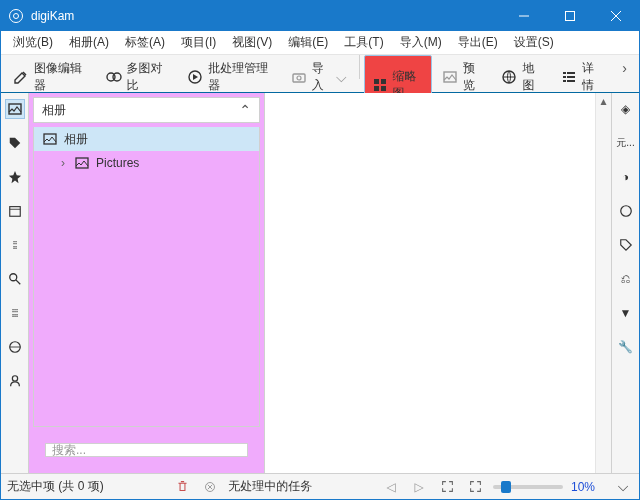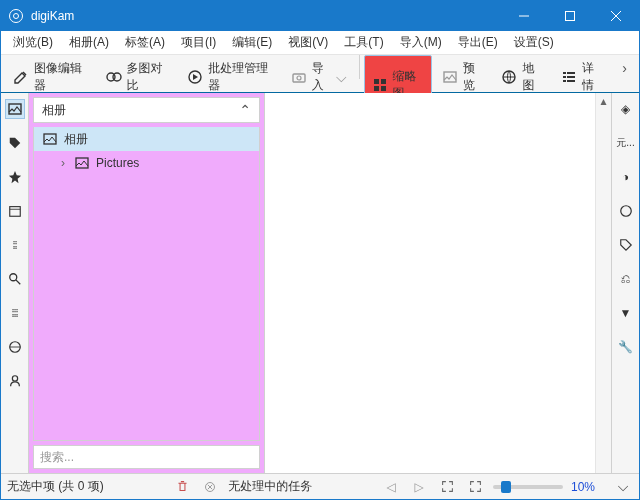--- a/index.html
+++ b/index.html
@@ -23,21 +23,21 @@
 .leftrail .rb{width:20px;height:20px;display:flex;align-items:center;justify-content:center;cursor:default}
 .leftrail .rb.sel{background:#cde6f7;border:1px solid #9ac4e6}
 .sidepanel{width:236px;display:flex;flex-direction:column;border-right:1px solid #d0d0d0;background:#f0abfc}
 .shead{height:26px;display:flex;align-items:center;padding:0 8px;border:1px solid #d0d0d0;margin:4px;background:#fff}
 .shead .t{flex:1}
 .tree{flex:1;margin:0 4px;border:1px solid #d0d0d0;border-top:none;overflow:auto;padding-top:0}
 .trow{height:24px;display:flex;align-items:center;gap:6px;padding-left:8px;cursor:default}
 .trow.sel{background:#cde6f7}
 .trow.child{padding-left:24px}
 .trow .exp{width:10px;text-align:center;color:#666}
-.search{margin:4px;height:24px}
+.search{margin:16px;height:14px}
 .search input{width:100%;height:100%;border:1px solid #d0d0d0;padding:0 6px;outline:none}
 .search input::placeholder{color:#999}
 .canvas{flex:1;background:#fff;position:relative}
 .canvas .vsb{position:absolute;right:0;top:0;width:16px;height:100%;background:#f5f5f5;border-left:1px solid #e5e5e5}
 .canvas .vsb .up,.canvas .vsb .dn{height:16px;display:flex;align-items:center;justify-content:center;color:#666}
 .rightrail{width:28px;background:#f5f5f5;border-left:1px solid #d0d0d0;display:flex;flex-direction:column;align-items:center;padding-top:6px;gap:14px}
 .rightrail .rb{width:20px;height:20px;display:flex;align-items:center;justify-content:center;cursor:default;font-size:11px}
 .status{height:26px;background:#f5f5f5;border-top:1px solid #d0d0d0;display:flex;align-items:center;padding:0 6px;gap:8px}
 .status .spacer{flex:1}
 .status .sbtn{width:20px;height:20px;display:flex;align-items:center;justify-content:center}
@@ -70,22 +70,22 @@
         <line x1="10" y1="0" x2="0" y2="10" stroke="#fff" stroke-width="1"></line>
       </svg>
     </div>
 </div>
 
 <div class="menubar">
   <span class="mi">浏览(B)</span>
   <span class="mi">相册(A)</span>
   <span class="mi">标签(A)</span>
   <span class="mi">项目(I)</span>
+  <span class="mi">视图(V)</span>
   <span class="mi">编辑(E)</span>
-  <span class="mi">视图(V)</span>
   <span class="mi">工具(T)</span>
   <span class="mi">导入(M)</span>
   <span class="mi">导出(E)</span>
   <span class="mi">设置(S)</span>
 </div>
 
 <div class="toolbar">
   <div class="tbtn">
     <span class="ic">
         <svg width="16" height="16" viewBox="0 0 16 16">

